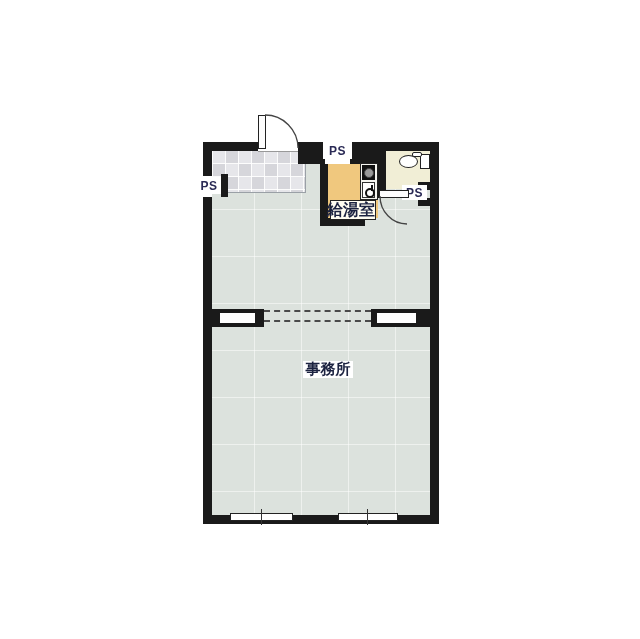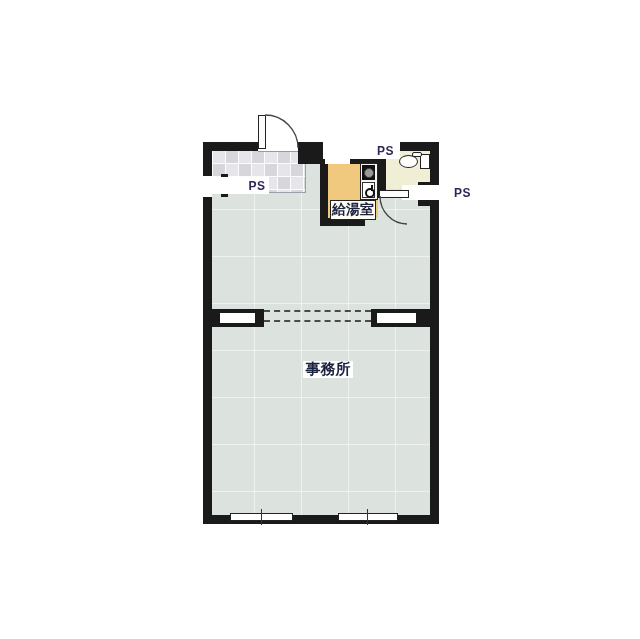--- a/index.html
+++ b/index.html
@@ -33,21 +33,21 @@
     border-right:1px solid #9aa0a6;border-bottom:1px solid #9aa0a6;
   }
   .leaf{position:absolute;background:#fdfdfd;border:1px solid #222;}
   .roomlabel{
     position:absolute;display:flex;align-items:center;justify-content:center;
     color:#1b2240;font-weight:bold;white-space:nowrap;
   }
   .pslabel{
     position:absolute;display:flex;align-items:center;justify-content:center;
     background:#ffffff;color:#2a2a55;font-weight:bold;font-size:12px;
-    line-height:1;letter-spacing:0.5px;padding-left:48px;
+    line-height:1;letter-spacing:0.5px;
   }
   .winrect{position:absolute;background:#ffffff;border:1px solid #222;}
   .wintick{position:absolute;background:#333;width:1px;}
   .dash{position:absolute;height:0;border-top:2px dashed #4a4a4a;}
   svg{position:absolute;overflow:visible;}
 </style>
 </head>
 <body>
 
 <div id="plan">
@@ -85,21 +85,21 @@
   <div class="abs" style="left:148px;top:12px;width:18px;height:37px;background:#f5f5f0;border:1px solid #222;box-sizing:border-box;">
     <div style="position:absolute;left:1px;top:1px;width:13px;height:15px;background:#111;">
       <div style="position:absolute;left:2px;top:3px;width:8px;height:8px;background:#9a9a9a;border-radius:50%;border:1px solid #444;"></div>
     </div>
     <div style="position:absolute;left:1px;top:18px;width:13px;height:16px;background:#fff;border:1px solid #333;box-sizing:border-box;">
       <div style="position:absolute;left:2px;top:5px;width:6px;height:6px;border:2px solid #111;border-radius:50%;"></div>
       <div style="position:absolute;left:8px;top:2px;width:2px;height:6px;background:#111;"></div>
     </div>
   </div>
 
-  <div class="roomlabel" style="left:118px;top:49px;width:46px;height:20px;background:#fffdf2;border:1px solid #222;box-sizing:border-box;font-size:14px;">
+  <div class="roomlabel" style="left:118px;top:49px;width:46px;height:20px;background:#fffdf2;border:1px solid #222;box-sizing:border-box;font-size:16px;justify-content:flex-end;">
       <span>給湯室</span>
     </div>
 
   <div class="abs" style="left:186px;top:1px;width:32px;height:20px;">
     <div style="position:absolute;right:0;top:2px;width:10px;height:15px;background:#fff;border:1.5px solid #222;box-sizing:border-box;"></div>
     <div style="position:absolute;left:1px;top:3px;width:19px;height:13px;background:#fff;border:1.5px solid #222;border-radius:50%;box-sizing:border-box;"></div>
     <div style="position:absolute;left:14px;top:0;width:8px;height:3px;background:#fff;border:1px solid #222;border-radius:2px;"></div>
   </div>
 
   <div class="leaf" style="left:167px;top:39px;width:28px;height:6px;"></div>

